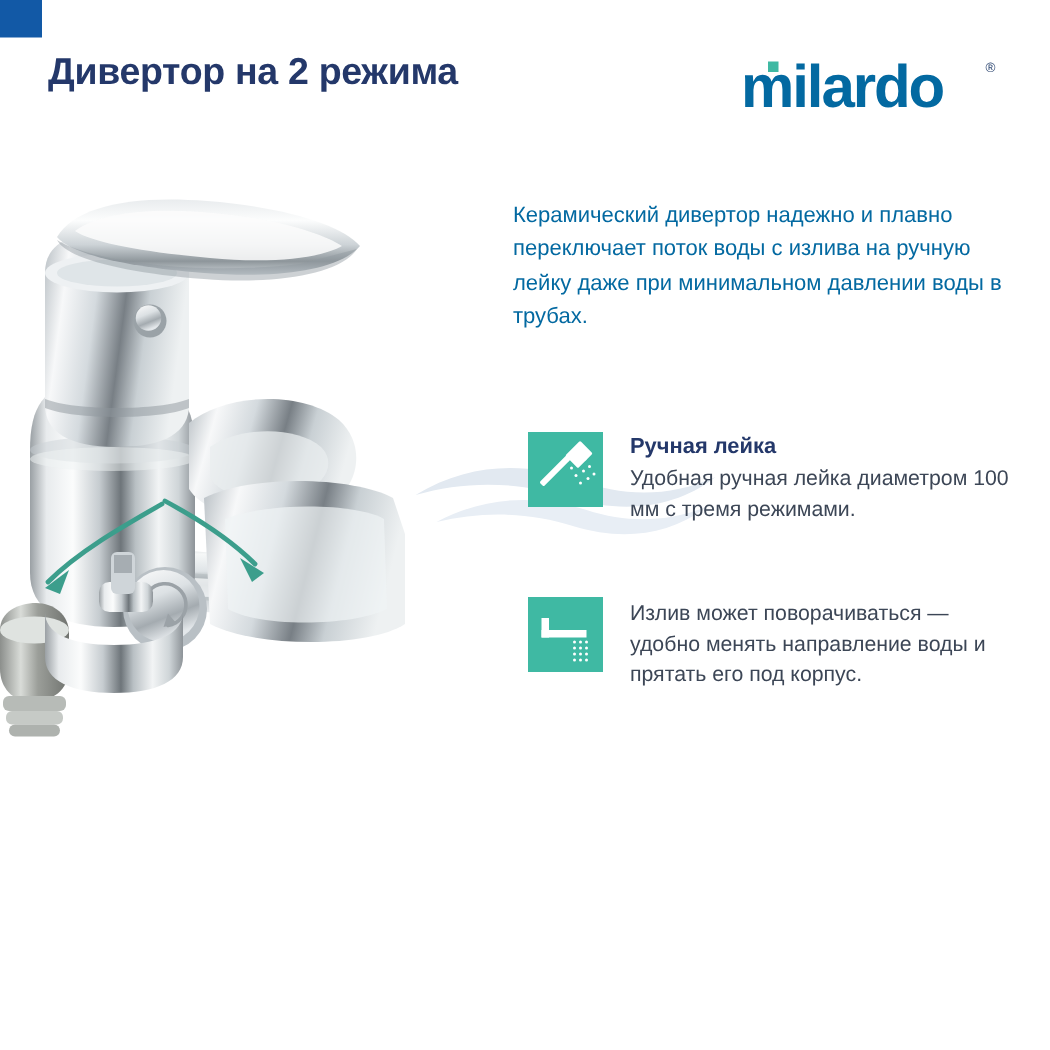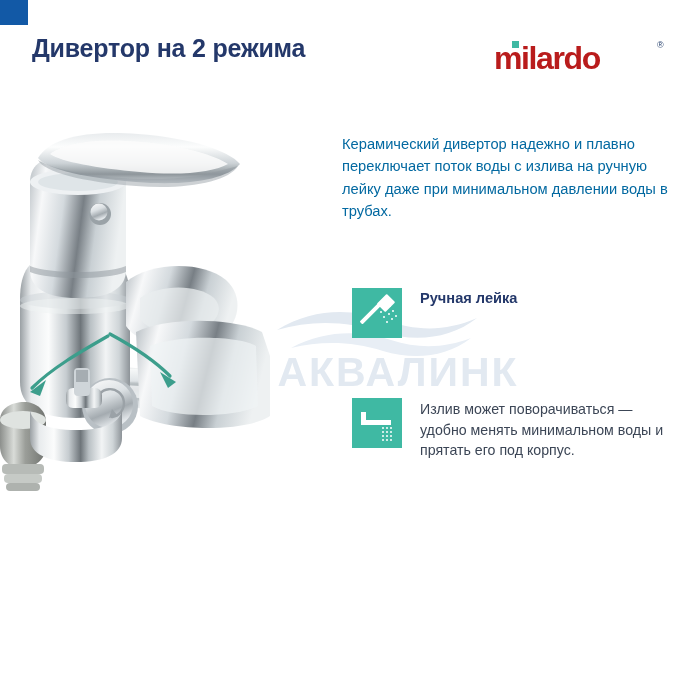--- a/index.html
+++ b/index.html
@@ -50,23 +50,23 @@
     line-height: 1.28;
     color: #24386a;
     letter-spacing: -0.2px;
   }
   .logo {
     position: absolute;
     left: 494px; top: 36px;
     width: 180px; height: 44px;
   }
   .logo-text {
-    font-size: 32px;
+    font-size: 40px;
     font-weight: bold;
-    color: #b91c1c;
+    color: #0369a1;
     letter-spacing: -1.4px;
     line-height: 44px;
     position: relative;
     display: inline-block;
   }
   .logo-dot {
     position: absolute;
     left: 18px; top: 5px;
     width: 7px; height: 7px;
     background: #3fb9a3;
@@ -214,21 +214,20 @@
     <span class="logo-reg">®</span>
   </div>
 
   <div class="intro">Керамический дивертор надежно и плавно переключает поток воды с излива на ручную лейку даже при минимальном давлении воды в трубах.</div>
 
   <div class="watermark">
     <svg class="wm-wave" viewBox="0 0 210 58">
       <path d="M4 30 C 40 8, 78 8, 112 20 C 142 31, 172 32, 204 18 C 176 40, 140 42, 108 32 C 74 21, 38 20, 4 30 Z" fill="#e2e9f1"></path>
       <path d="M18 48 C 52 30, 86 30, 118 40 C 146 49, 172 48, 198 38 C 172 58, 140 60, 110 51 C 78 41, 48 41, 18 48 Z" fill="#e8eef5"></path>
     </svg>
-    <div class="wm-text">АКВАЛИНК</div>
   </div>
 
   <div class="faucet-wrap">
     <svg class="faucet-svg" viewBox="0 0 330 420">
       <defs>
         <linearGradient id="chromeV" x1="0" y1="0" x2="1" y2="0">
           <stop offset="0%" stop-color="#9aa0a4"></stop>
           <stop offset="10%" stop-color="#e8ebed"></stop>
           <stop offset="26%" stop-color="#fbfcfc"></stop>
           <stop offset="42%" stop-color="#c6ccd0"></stop>
@@ -353,20 +352,21 @@
         <i style="left:6px;  top:12px;"></i>
           <i style="left:10.5px;top:9px;"></i>
           <i style="left:15px;top:6px;"></i>
         <i style="left:9px;  top:17px;"></i>
           <i style="left:13.5px;top:14px;"></i>
           <i style="left:18px;top:11px;"></i>
       </span>
     </div>
     <div class="feat-body">
       <div class="feat-title">Ручная лейка</div>
+      <div class="feat-desc">Удобная ручная лейка диаметром 100 мм с тремя режимами.</div>
     </div>
   </div>
 
   <div class="feature" id="feature-1">
     <div class="feat-icon">
       <span class="sp-v"></span>
       <span class="sp-h"></span>
       <span class="sp-dots">
         <i style="left:0px;top:0px;"></i>
           <i style="left:4px;top:0px;"></i>
@@ -376,17 +376,17 @@
           <i style="left:8px;top:4px;"></i>
         <i style="left:0px;top:8px;"></i>
           <i style="left:4px;top:8px;"></i>
           <i style="left:8px;top:8px;"></i>
         <i style="left:0px;top:12px;"></i>
           <i style="left:4px;top:12px;"></i>
           <i style="left:8px;top:12px;"></i>
       </span>
     </div>
     <div class="feat-body">
-      <div class="feat-desc">Излив может поворачиваться — удобно менять минимальном воды и прятать его под корпус.</div>
+      <div class="feat-desc">Излив может поворачиваться — удобно менять направление воды и прятать его под корпус.</div>
     </div>
   </div>
 
 </div>
 
 </body></html>

